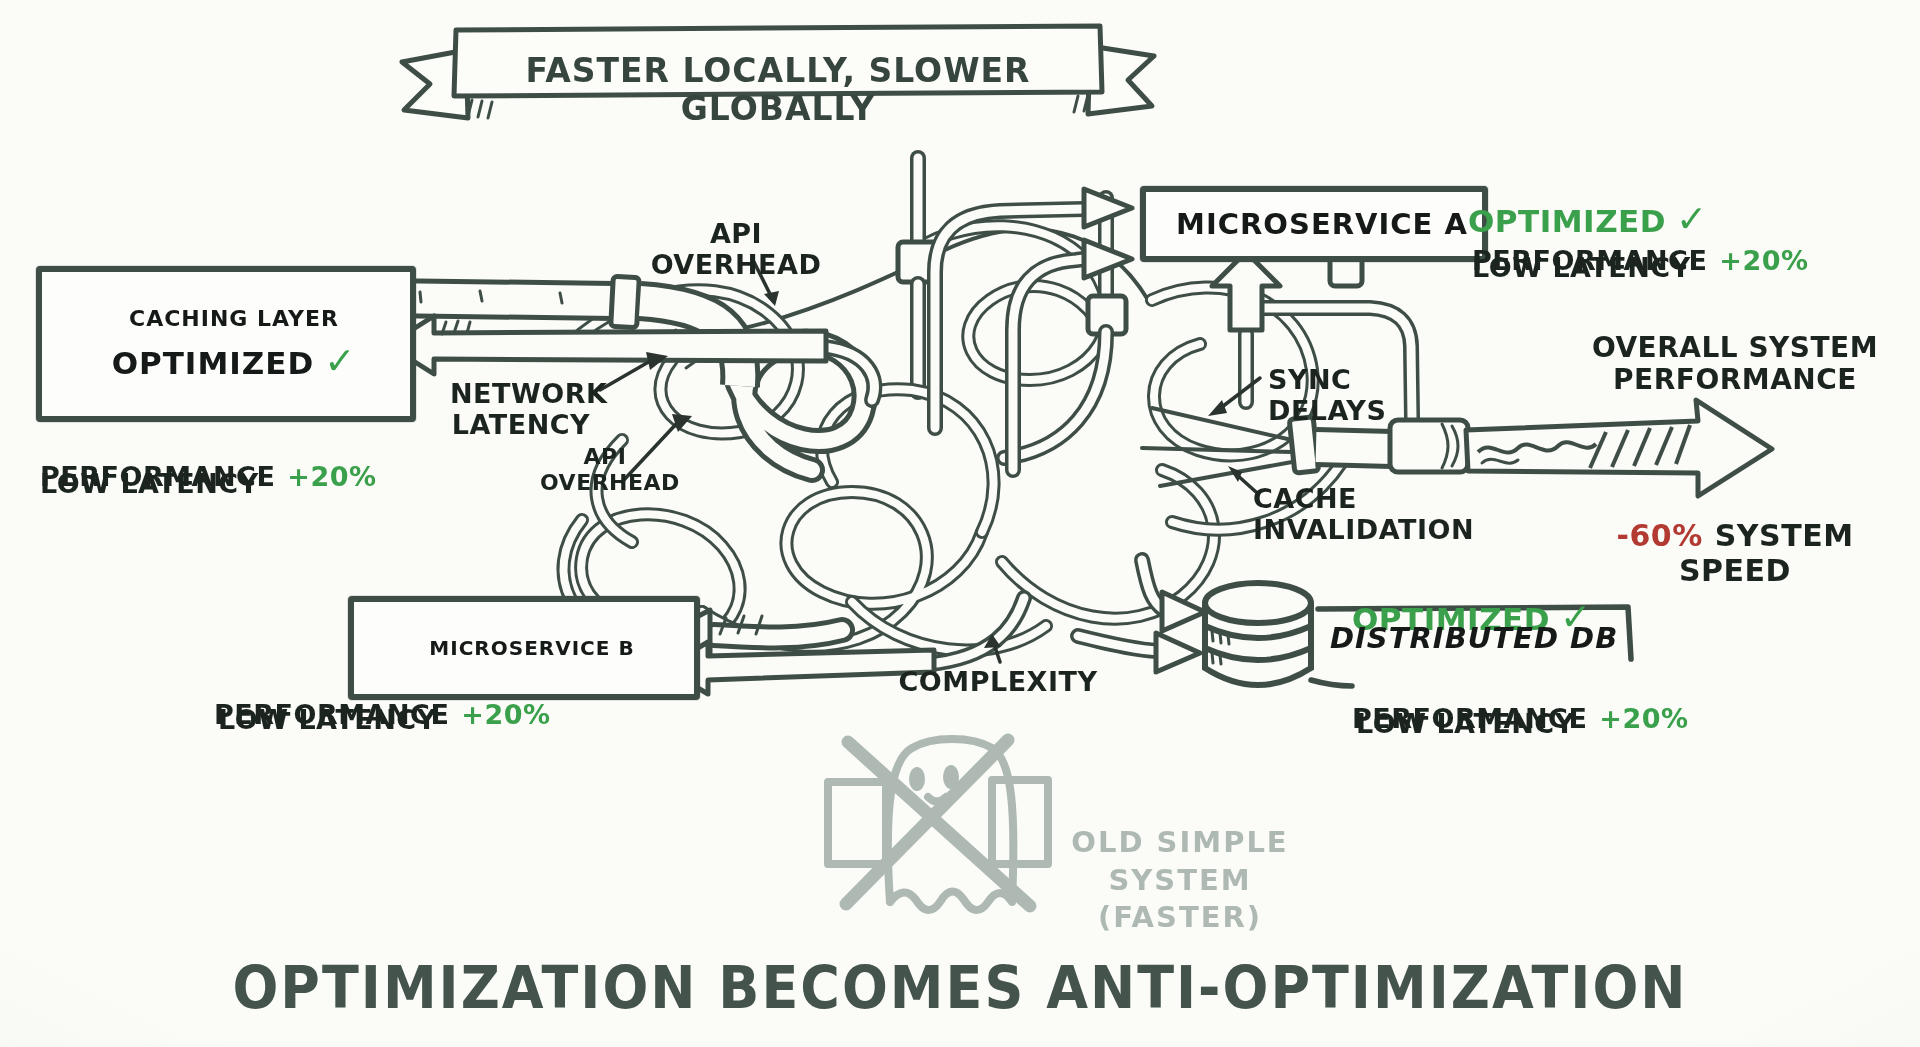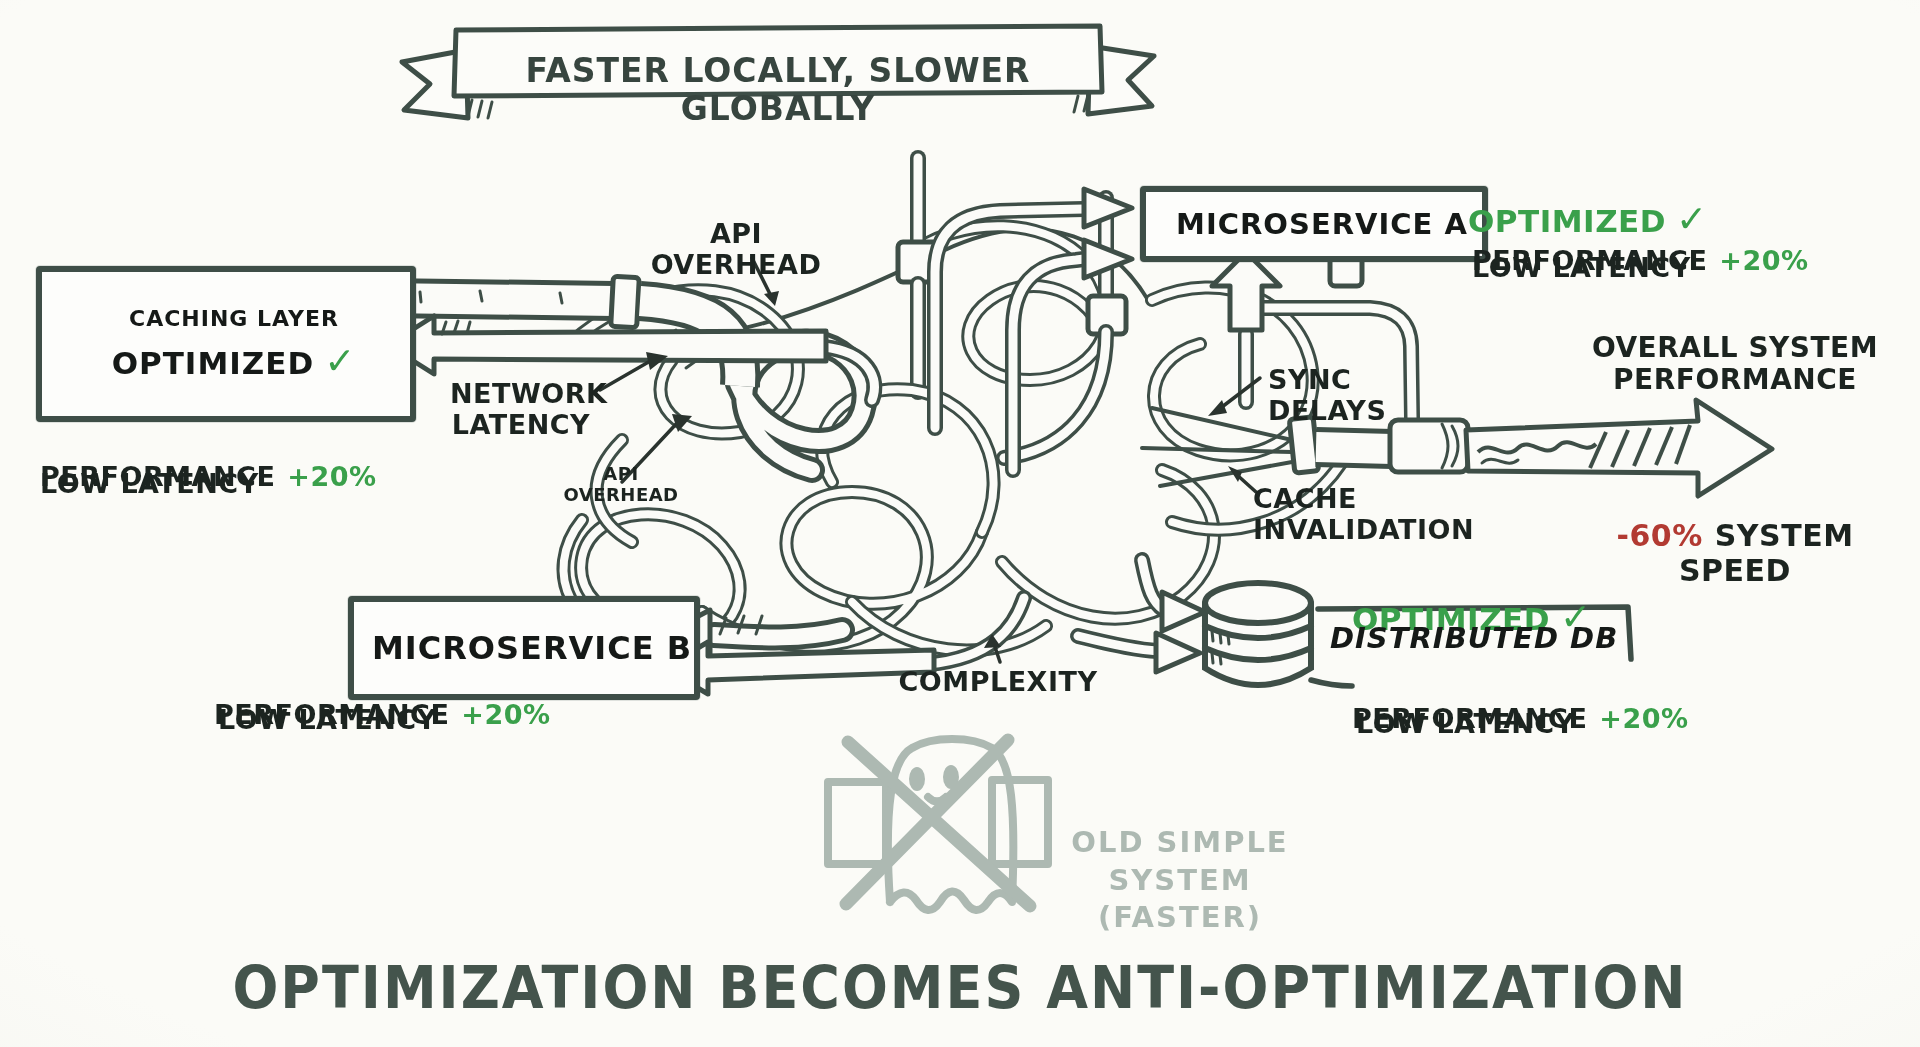--- a/index.html
+++ b/index.html
@@ -281,40 +281,40 @@
   </div>
   <div class="lbl" style="left:1472px;top:214px;font-size:27px;">
     <span>PERFORMANCE</span><span class="green vgap">+20%</span>
   </div>
   <div class="lbl" style="left:1472px;top:252px;font-size:27px;">LOW LATENCY</div>
 
   <div class="lbl green" style="left:366px;top:550px;font-size:31px;">
     <span>OPTIMIZED</span><span class="chk">✓</span>
   </div>
   <div class="node-box" style="left:348px;top:596px;width:324px;height:92px;">
-    <div class="node-title" style="font-size:32px;">MICROSERVICE B</div>
+    <div class="node-title" style="font-size:20px;">MICROSERVICE B</div>
   </div>
   <div class="lbl" style="left:214px;top:668px;font-size:27px;">
     <span>PERFORMANCE</span><span class="green vgap">+20%</span>
   </div>
   <div class="lbl" style="left:218px;top:704px;font-size:27px;">LOW LATENCY</div>
 
   <div class="lbl green" style="left:1352px;top:560px;font-size:31px;">
     <span>OPTIMIZED</span><span class="chk">✓</span>
   </div>
   <div class="lbl" style="left:1330px;top:622px;font-size:29px;color:#151917;letter-spacing:1px;font-style:italic;">DISTRIBUTED DB</div>
   <div class="lbl" style="left:1352px;top:672px;font-size:27px;">
     <span>PERFORMANCE</span><span class="green vgap">+20%</span>
   </div>
   <div class="lbl" style="left:1356px;top:708px;font-size:27px;">LOW LATENCY</div>
 
   <div class="lbl center" style="left:628px;top:218px;width:216px;font-size:27px;">API OVERHEAD</div>
   <div class="lbl center" style="left:450px;top:378px;width:142px;font-size:27px;">NETWORK
 LATENCY</div>
-  <div class="lbl center" style="left:540px;top:464px;width:130px;font-size:18px;margin-left:16px;">API
+  <div class="lbl center" style="left:540px;top:444px;width:130px;font-size:22px;">API
 OVERHEAD</div>
   <div class="lbl" style="left:1268px;top:342px;font-size:27px;margin-top:22px;">SYNC
 DELAYS</div>
   <div class="lbl" style="left:1253px;top:483px;font-size:27px;">CACHE
 INVALIDATION</div>
   <div class="lbl center" style="left:898px;top:666px;width:200px;font-size:27px;">COMPLEXITY</div>
 
   <div class="lbl center" style="left:1570px;top:332px;width:330px;font-size:28px;">OVERALL SYSTEM
 PERFORMANCE</div>
   <div class="lbl center" style="left:1560px;top:484px;width:350px;font-size:30px;">

